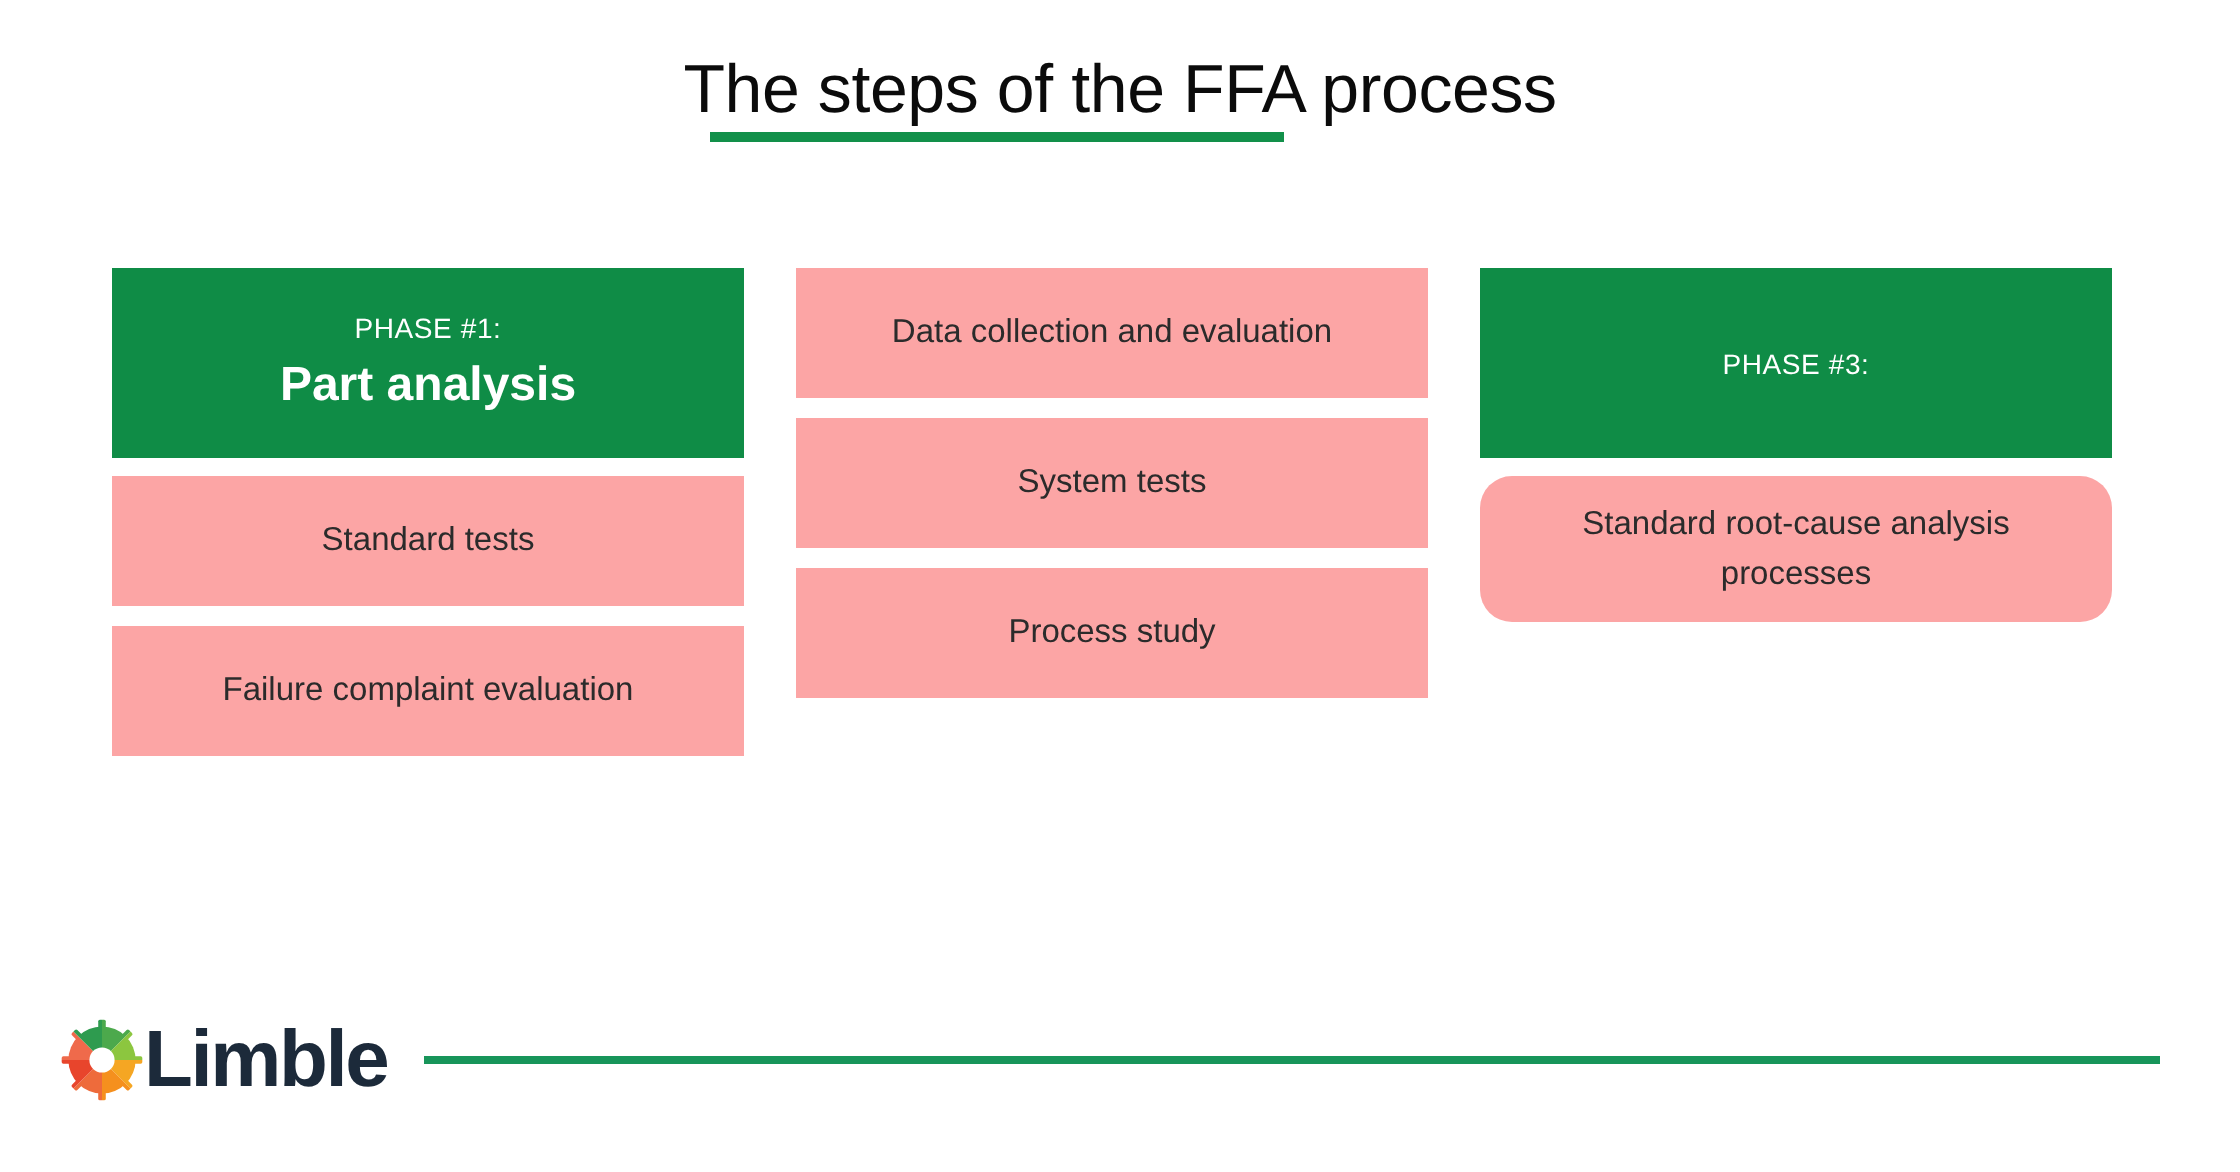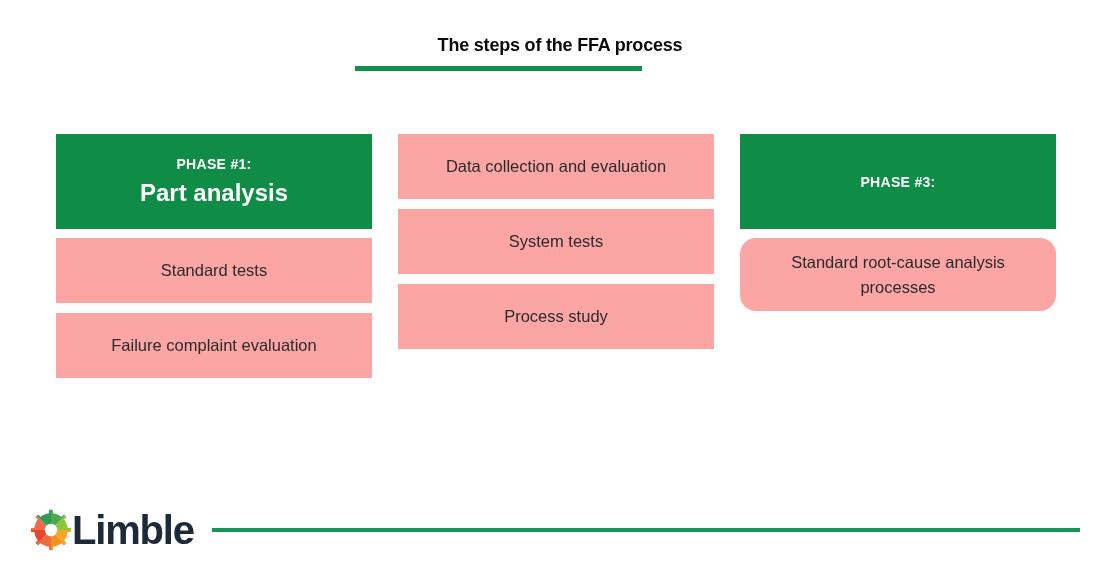--- a/index.html
+++ b/index.html
@@ -21,22 +21,22 @@
 
   
   .title-block {
     position: absolute;
     top: 28px;
     left: 0;
     width: 1120px;
     text-align: center;
   }
   .page-title {
-    font-size: 18px;
-    font-weight: bold;
+    font-size: 34px;
+    font-weight: normal;
     color: #0b0b0b;
     letter-spacing: -0.2px;
     line-height: 34px;
   }
   .title-underline {
     position: absolute;
     top: 66px;
     left: 355px;
     width: 287px;
     height: 5px;
@@ -63,21 +63,21 @@
     background: #0F8C46;
     display: flex;
     flex-direction: column;
     align-items: center;
     justify-content: center;
     padding: 0 10px;
     margin-bottom: 9px;
   }
   .col-header-eyebrow {
     font-size: 14px;
-    font-weight: bold;
+    font-weight: normal;
     color: #ffffff;
     letter-spacing: 0.3px;
     line-height: 18px;
   }
   .col-header-title {
     font-size: 24px;
     font-weight: bold;
     color: #ffffff;
     line-height: 32px;
     margin-top: 4px;

